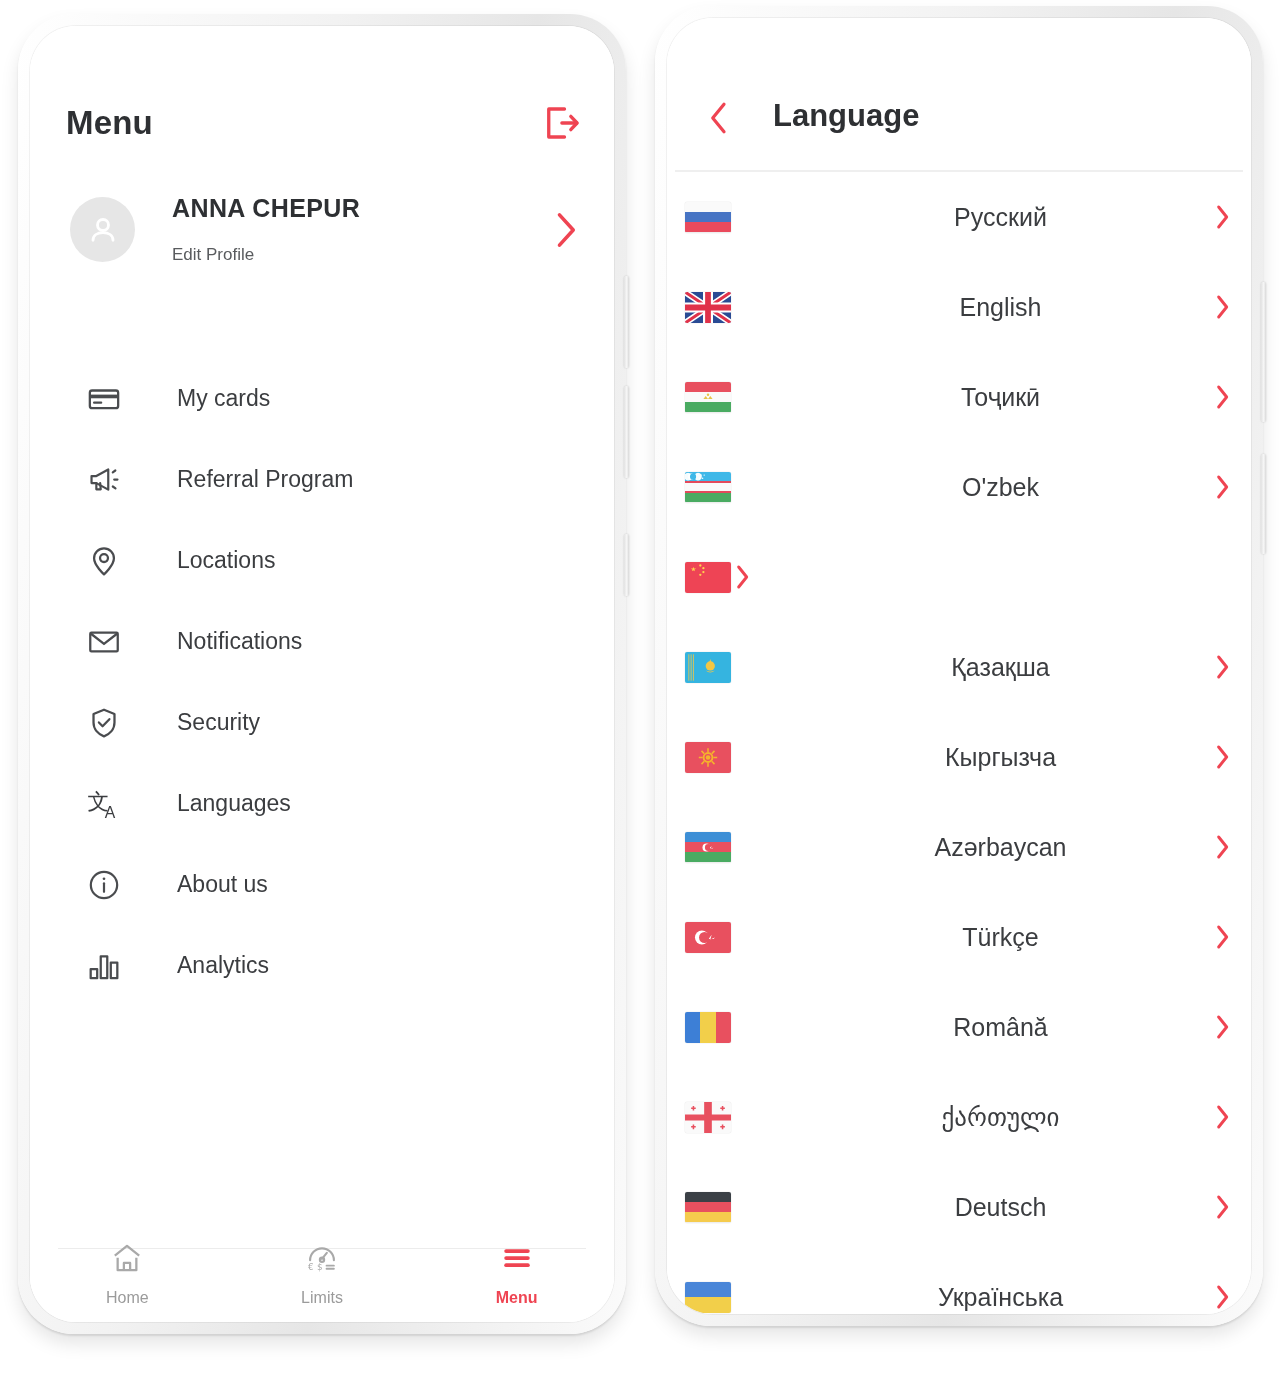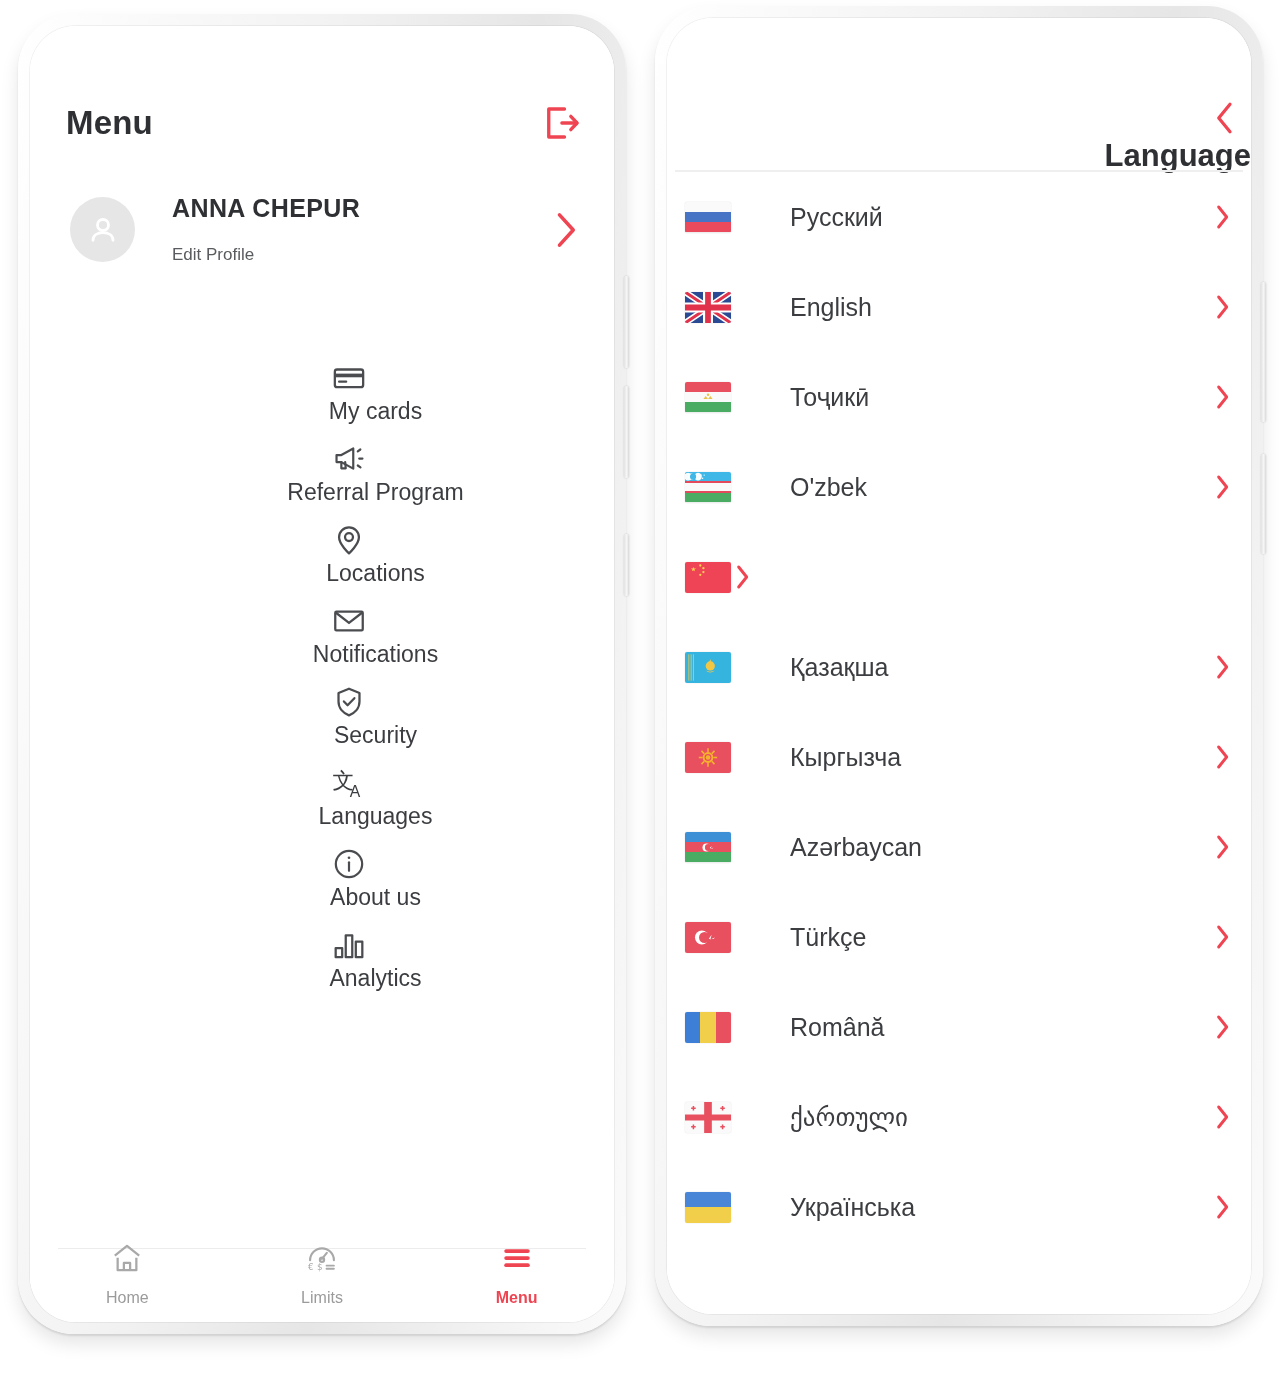--- a/index.html
+++ b/index.html
@@ -95,21 +95,21 @@
     font-size: 25px; font-weight: 700; color: #2e3033; letter-spacing: .4px;
   }
   .profile-sub {
     font-size: 17px; color: #595b5e; margin-top: 22px;
   }
   .profile-chev { width: 34px; height: 44px; margin-right: 8px; }
 
   .menu-list { position: absolute; top: 332px; left: 0; right: 0; }
   .menu-item {
     display: flex; align-items: center;
-    height: 81px; padding-left: 54px; cursor: pointer; flex-direction: column;
+    height: 81px; padding-left: 54px; cursor: pointer;
   }
   .menu-icon {
     width: 40px; height: 40px; flex: 0 0 auto;
     display: flex; align-items: center; justify-content: center;
   }
   .menu-label {
     margin-left: 53px; font-size: 23px; color: #3b3d40;
   }
 
   .divider-top { position:absolute; left:28px; right:28px; top:1222px; height:1px; background:#ececec; }
@@ -119,30 +119,30 @@
     display: flex; align-items: flex-start; padding-top: 12px;
   }
   .tab { flex: 1 1 0; display: flex; flex-direction: column; align-items: center; cursor: pointer; }
   .tab-ico { height: 40px; display:flex; align-items:center; justify-content:center; }
   .tab-lbl { margin-top: 11px; font-size: 16px; color: #9b9b9b; }
   .tab.active .tab-lbl { color: #ef4452; font-weight: 700; }
 
   
   .lang-head {
     position: absolute; top: 80px; left: 0; right: 0; height: 74px;
-    display: flex; align-items: flex-end; flex-direction: column;
+    display: flex; align-items: flex-start;
   }
   .back-btn { width: 52px; margin-left: 26px; cursor: pointer; display:flex; align-items:center; justify-content:center;}
   .lang-title { margin-left: 28px; font-size: 31px; font-weight: 700; color: #2e3033; }
   .lang-rule { position: absolute; top: 152px; left: 8px; right: 8px; height: 2px; background: #efefef; }
 
   .lang-list { position: absolute; top: 154px; left: 0; right: 0; bottom: 0; overflow: hidden; }
   .lang-item {
     display: flex; align-items: center; height: 90px;
-    padding-left: 18px; padding-right: 18px; cursor: pointer;
+    padding-left: 18px; padding-right: 18px; cursor: pointer; text-align: center;
   }
   .flag {
     width: 46px; height: 31px; flex: 0 0 auto;
     border-radius: 2px; overflow: hidden; position: relative;
     box-shadow: 0 0 0 0.5px rgba(0,0,0,0.06);
     background: #eee;
   }
   .lang-label {
     margin-left: 59px; flex: 1 1 auto;
     font-size: 25px; color: #3b3d40;
@@ -550,20 +550,33 @@
               </svg>
             </span>
             <span class="lang-label" style="font-family:'DejaVu Sans',sans-serif">ქართული</span>
             <span class="lang-chev">
               <svg viewBox="0 0 16 24" width="22" height="32">
                   <path class="chev-r" d="M5.5 4.5 L11.5 12 L5.5 19.5"></path>
                 </svg>
             </span>
           </div>
 
+          <div class="lang-item">
+            <span class="flag">
+              <i class="fb" style="top:0;height:33.4%;background:#3b4046"></i>
+              <i class="fb" style="top:33.4%;height:33.3%;background:#e8505f"></i>
+              <i class="fb" style="top:66.7%;height:33.3%;background:#f5cb4d"></i>
+            </span>
+            <span class="lang-label">Deutsch</span>
+            <span class="lang-chev">
+              <svg viewBox="0 0 16 24" width="22" height="32">
+                  <path class="chev-r" d="M5.5 4.5 L11.5 12 L5.5 19.5"></path>
+                </svg>
+            </span>
+          </div>
 
           <div class="lang-item">
             <span class="flag">
               <i class="fb" style="top:0;height:50%;background:#4a86d8"></i>
               <i class="fb" style="top:50%;height:50%;background:#f2cf4a"></i>
             </span>
             <span class="lang-label">Українська</span>
             <span class="lang-chev">
               <svg viewBox="0 0 16 24" width="22" height="32">
                   <path class="chev-r" d="M5.5 4.5 L11.5 12 L5.5 19.5"></path>

